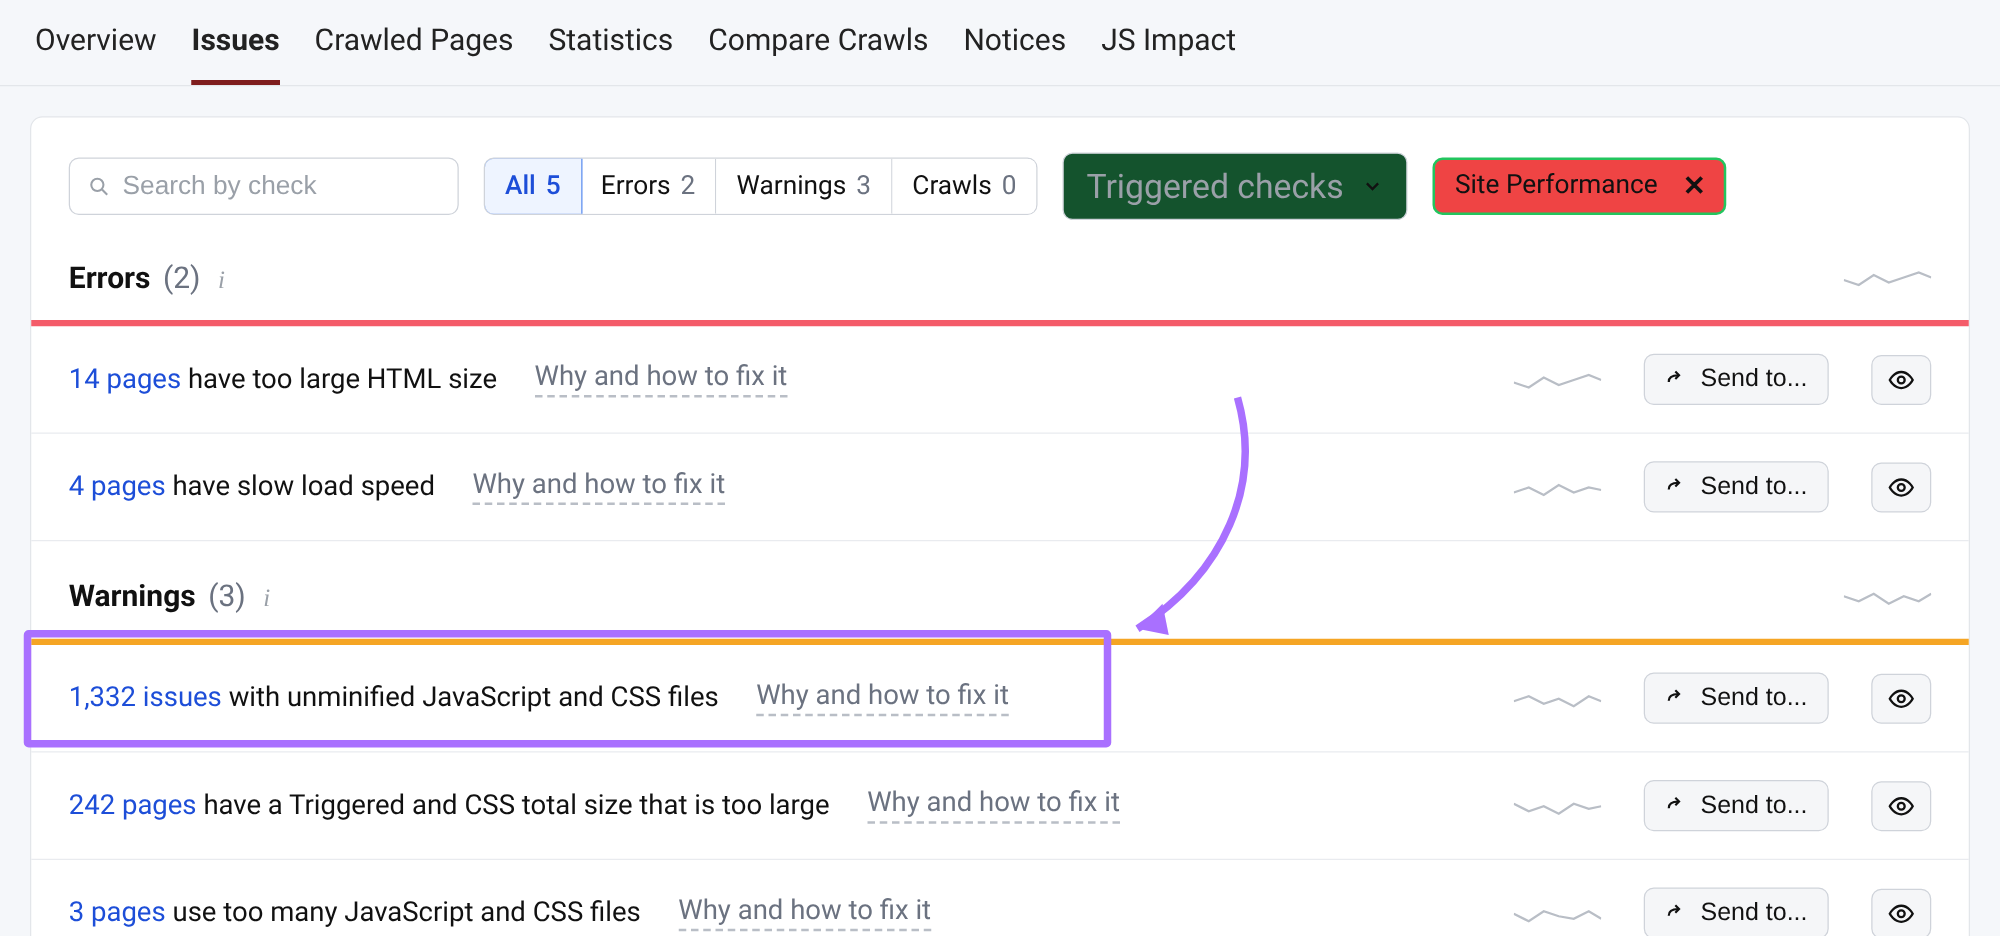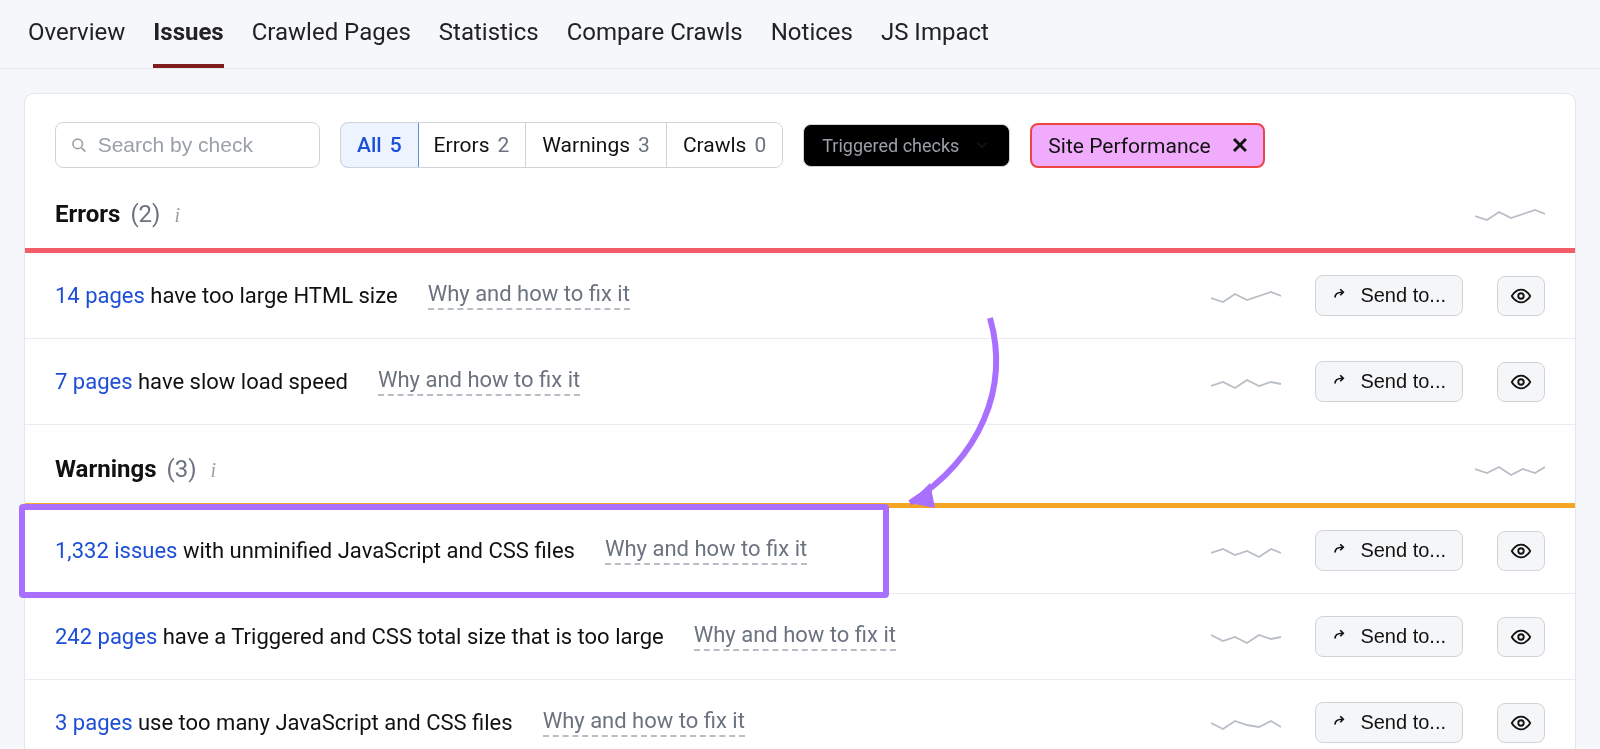--- a/index.html
+++ b/index.html
@@ -46,21 +46,21 @@
     padding: 28px 30px 24px 30px;
     flex-wrap: wrap;
   }
   .search {
     display: flex;
     align-items: center;
     gap: 10px;
     border: 1px solid #cfd3da;
     border-radius: 8px;
     padding: 10px 14px;
-    width: 265px;
+    width: 312px;
     color: #9aa0a8;
   }
   .search input {
     border: none;
     outline: none;
     font-size: 21px;
     color: #333;
     width: 100%;
     background: transparent;
   }
@@ -97,35 +97,35 @@
   .seg .seg-count { color: #6b7280; }
   .seg .seg-btn.active .seg-count { color: #1d4ed8; }
 
   .dropdown {
     display: flex;
     align-items: center;
     gap: 14px;
     border: 1px solid #cfd3da;
     border-radius: 8px;
     padding: 10px 18px;
-    font-size: 18px;
+    font-size: 27px;
     color: #9aa0a8;
     cursor: pointer;
-    background: #000000;
+    background: #14532d;
   }
 
   .chip {
     display: flex;
-    align-items: flex-end;
+    align-items: flex-start;
     gap: 16px;
-    border: 2px solid #ef4444;
+    border: 2px solid #22c55e;
     border-radius: 8px;
     padding: 8px 10px 8px 16px;
     font-size: 21px;
-    background: #f0abfc;
+    background: #ef4444;
     color: #111;
     cursor: default;
   }
   .chip .chip-x {
     font-weight: 700;
     font-size: 22px;
     cursor: pointer;
     padding: 0 4px;
     color: #111;
   }
@@ -315,21 +315,21 @@
           <svg width="22" height="22" viewBox="0 0 24 24" fill="none" stroke="#111" stroke-width="2">
               <path d="M2 12s3.5-7 10-7 10 7 10 7-3.5 7-10 7S2 12 2 12z"></path>
               <circle cx="12" cy="12" r="3"></circle>
             </svg>
         </button>
       </div>
     </div>
 
     <div class="row">
       <div class="row-left">
-        <span class="row-text"><span class="link">7 pages</span><span> have slow load speed</span></span>
+        <span class="row-text"><span class="link">4 pages</span><span> have slow load speed</span></span>
         <span class="fix-link">Why and how to fix it</span>
       </div>
       <div class="row-right">
         <svg class="spark" viewBox="0 0 70 20" fill="none" stroke="#b9bec6" stroke-width="1.8">
             <polyline points="0,14 12,10 24,16 36,8 48,14 60,10 70,12"></polyline>
           </svg>
         <button class="btn">
           <svg width="18" height="18" viewBox="0 0 24 24" fill="none" stroke="#111" stroke-width="2.3">
               <path d="M4 14c0-5 4-7 10-7"></path>
               <polyline points="11 3 15 7 11 11"></polyline>

